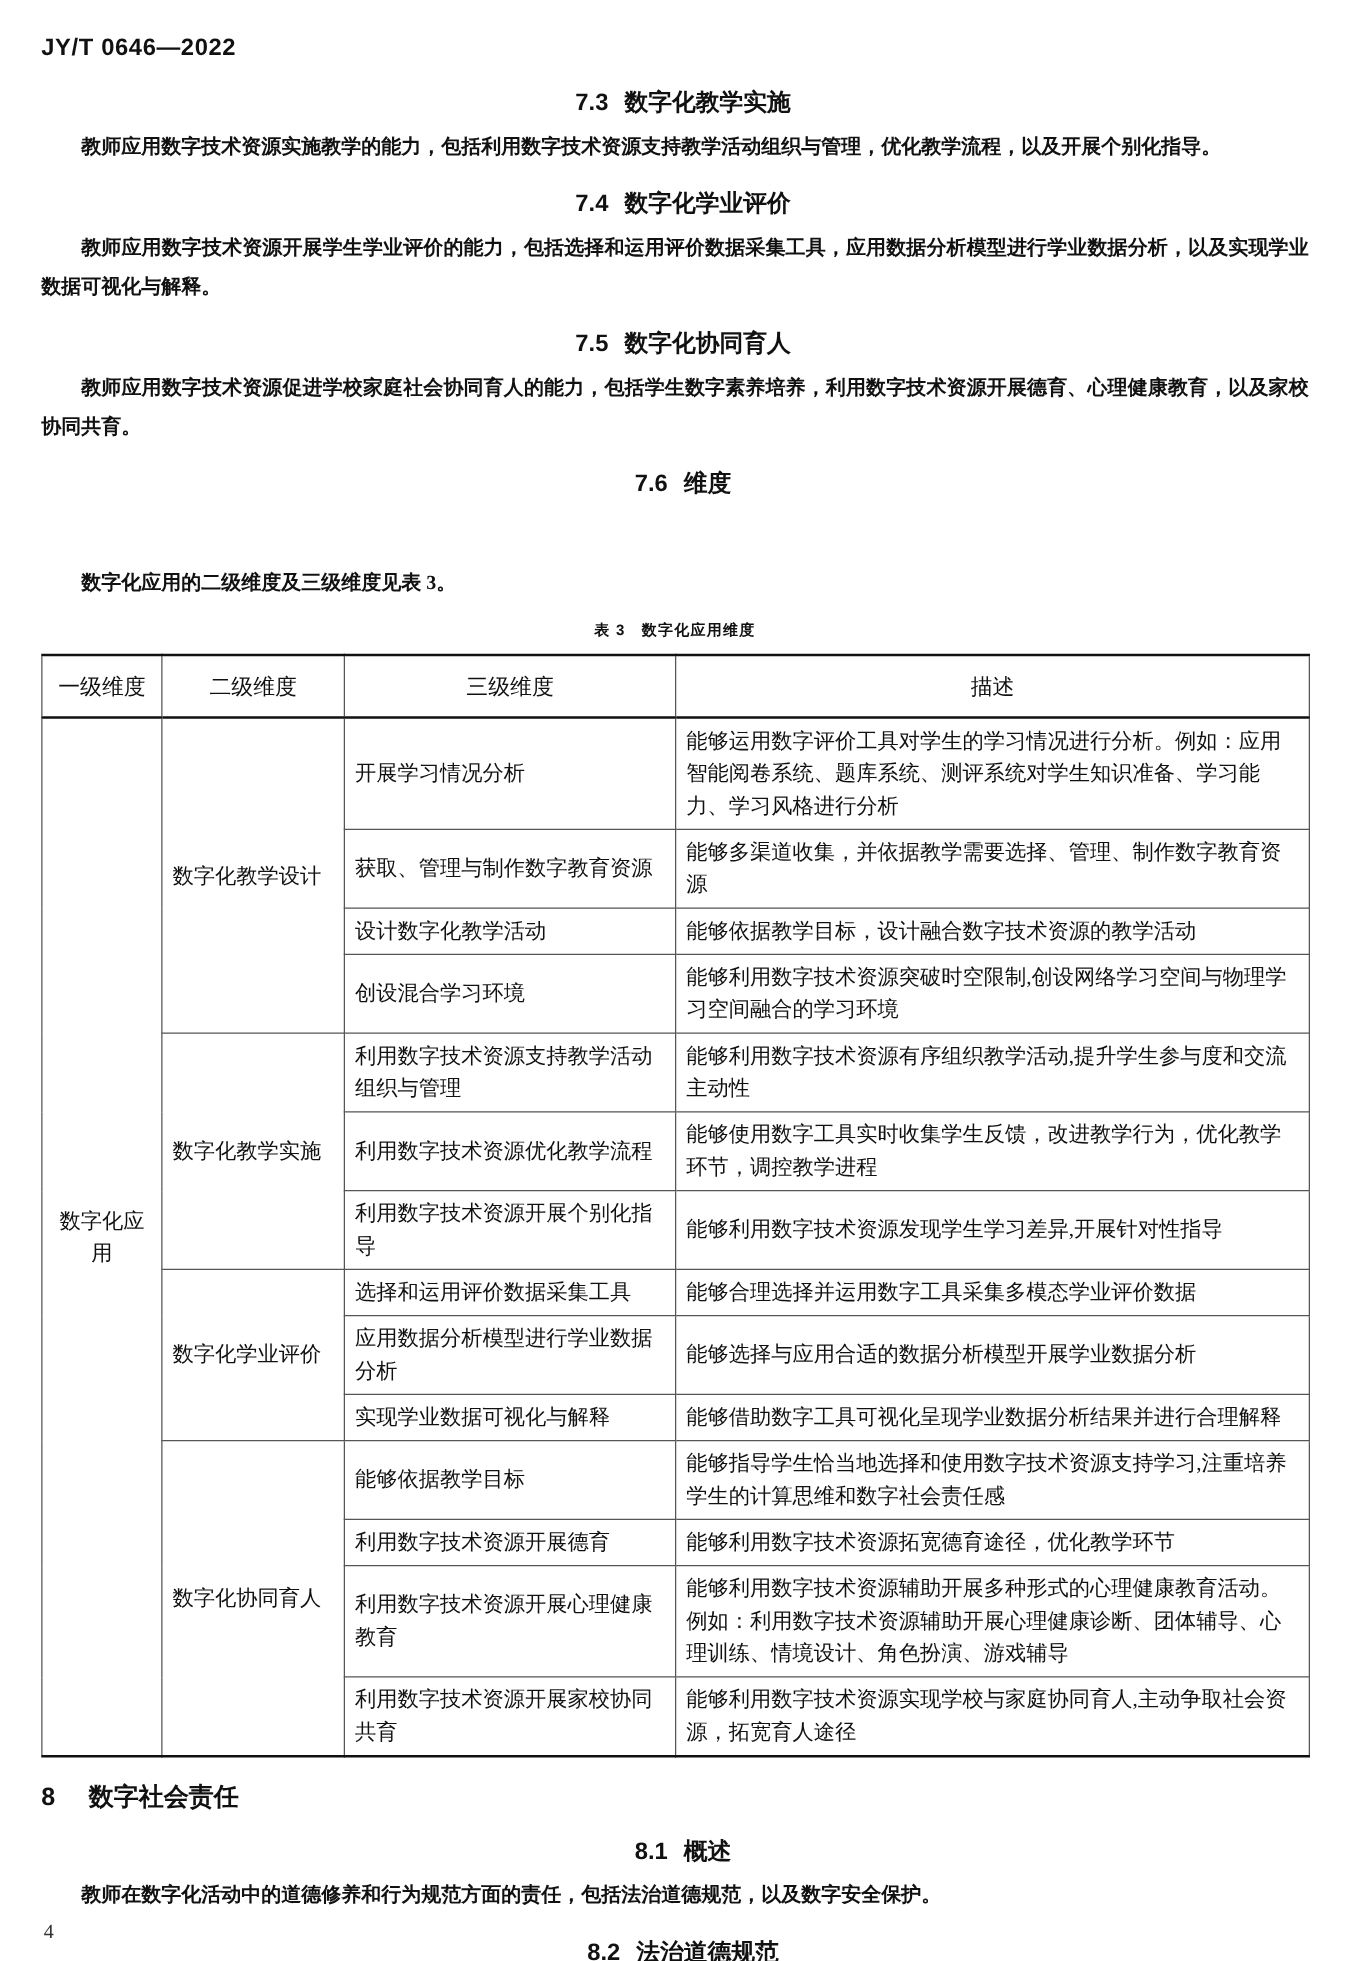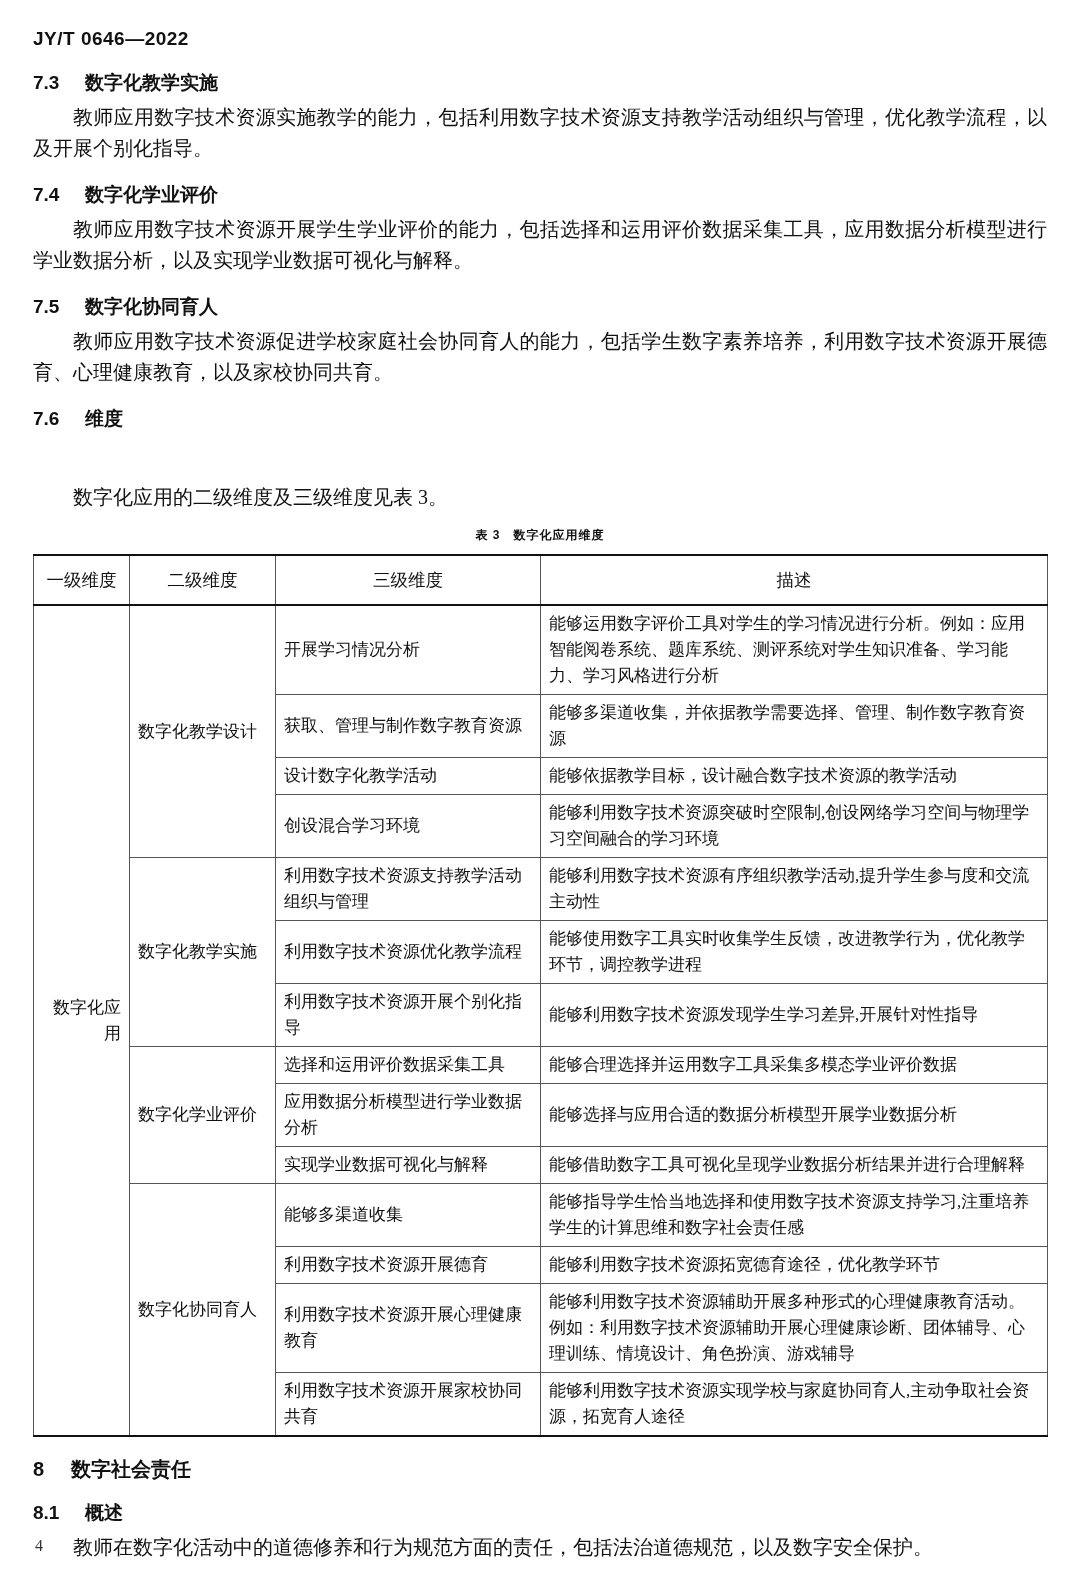--- a/index.html
+++ b/index.html
@@ -41,39 +41,41 @@
     width: 1014px;
   }
   h3.clause {
     font-family: "Liberation Sans", "DejaVu Sans", sans-serif;
     font-size: 19px;
     font-weight: bold;
     margin: 0 0 4px 0;
     padding: 0;
     line-height: 30px;
     color: #111;
+    text-align: center;
   }
   h3.clause .num { display: inline-block; min-width: 52px; }
   h2.clause-main {
     font-family: "Liberation Sans", "DejaVu Sans", sans-serif;
     font-size: 20px;
     font-weight: bold;
     margin: 0 0 4px 0;
     padding: 0;
     line-height: 32px;
     color: #111;
   }
   h2.clause-main .num { display: inline-block; min-width: 38px; }
   p.para {
-    font-size: 20px;
+    font-size: 16px;
     line-height: 31px;
     margin: 0 0 7px 0;
     text-indent: 2em;
     text-align: justify;
     color: #111;
+    font-weight: bold;
   }
   p.para.last { margin-bottom: 12px; margin-top: 48px; }
   .spacer-sm { height: 9px; }
   .spacer-md { height: 16px; }
 
   .table-title {
     text-align: center;
     font-family: "Liberation Sans", "DejaVu Sans", sans-serif;
     font-size: 12px;
     font-weight: bold;
@@ -105,21 +107,21 @@
     text-align: center;
     font-weight: normal;
     border-bottom: 2.5px solid #111;
     height: 38px;
     font-size: 17.5px;
   }
   col.c1 { width: 96px; }
   col.c2 { width: 146px; }
   col.c3 { width: 265px; }
   col.c4 { width: 507px; }
-  td.lvl1 { text-align: right; vertical-align: middle; margin-top: 15px; }
+  td.lvl1 { text-align: center; vertical-align: middle; margin-top: 15px; }
   td.lvl2 { text-align: left; vertical-align: middle; }
   td.lvl3 { text-align: left; vertical-align: middle; }
   td.desc { text-align: left; vertical-align: middle; }
 
   .page-number {
     position: absolute;
     left: 35px;
     bottom: 14px;
     font-size: 16px;
     color: #333;
@@ -222,21 +224,21 @@
           <td class="lvl3">应用数据分析模型进行学业数据分析</td>
           <td class="desc">能够选择与应用合适的数据分析模型开展学业数据分析</td>
         </tr>
         <tr>
           <td class="lvl3">实现学业数据可视化与解释</td>
           <td class="desc">能够借助数字工具可视化呈现学业数据分析结果并进行合理解释</td>
         </tr>
 
         <tr>
           <td class="lvl2" rowspan="4">数字化协同育人</td>
-          <td class="lvl3">能够多渠道收集</td>
+          <td class="lvl3">能够依据教学目标</td>
           <td class="desc">能够指导学生恰当地选择和使用数字技术资源支持学习,注重培养学生的计算思维和数字社会责任感</td>
         </tr>
         <tr>
           <td class="lvl3">利用数字技术资源开展德育</td>
           <td class="desc">能够利用数字技术资源拓宽德育途径，优化教学环节</td>
         </tr>
         <tr>
           <td class="lvl3">利用数字技术资源开展心理健康教育</td>
           <td class="desc">能够利用数字技术资源辅助开展多种形式的心理健康教育活动。例如：利用数字技术资源辅助开展心理健康诊断、团体辅导、心理训练、情境设计、角色扮演、游戏辅导</td>
         </tr>

